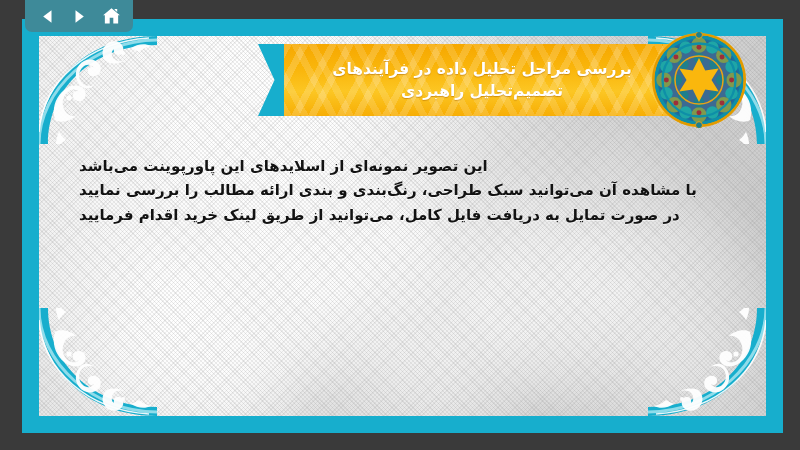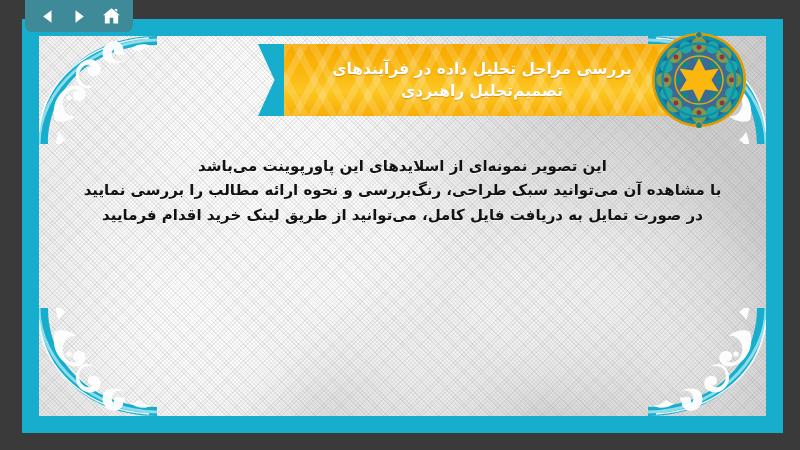--- a/index.html
+++ b/index.html
@@ -91,21 +91,21 @@
     font-size:15.5px; font-weight:bold; line-height:1.42;
     text-shadow:0 1px 1px rgba(160,90,0,.45);
   }
 
   
   #medallion { position:absolute; left:393px; top:-12px; width:96px; height:96px; z-index:31; }
 
   
   #body-copy {
     position:absolute; left:40px; top:118px; right:40px;
-    direction:rtl; text-align:center; z-index:20;
+    direction:rtl; text-align:left; z-index:20;
   }
   .body-line {
     color:#121212; font-size:15px; font-weight:bold;
     line-height:1.62; white-space:nowrap;
     text-shadow:0 1px 0 rgba(255,255,255,.55);
   }
 </style>
 </head>
 <body>
 
@@ -194,21 +194,21 @@
           <circle cx="30" cy="62" r="2.6"></circle>
           <circle cx="55" cy="36" r="2.2"></circle>
           <circle cx="84" cy="17" r="2"></circle>
           <path d="M92 12 c6-4 14-5 20-2 -5 1-9 3-12 6 -3-2-6-3-8-4z"></path>
           <path d="M20 96 c-3 6-4 13-2 19 2-5 5-9 9-11 -3-2-5-5-7-8z"></path>
         </g>
       </svg>
 
       <div id="body-copy">
         <div class="body-line">این تصویر نمونه‌ای از اسلایدهای این پاورپوینت می‌باشد</div>
-        <div class="body-line">با مشاهده آن می‌توانید سبک طراحی، رنگ‌بررسی و نحوه ارائه مطالب را بررسی نمایید</div>
+        <div class="body-line">با مشاهده آن می‌توانید سبک طراحی، رنگ‌بندی و بندی ارائه مطالب را بررسی نمایید</div>
         <div class="body-line">در صورت تمایل به دریافت فایل کامل، می‌توانید از طریق لینک خرید اقدام فرمایید</div>
       </div>
     </div>
   </div>
 
   <div id="banner-wrap">
     <div id="banner-tab"></div>
     <div id="banner">
       <div class="banner-line">بررسی مراحل تحلیل داده در فرآیندهای</div>
       <div class="banner-line">تصمیم‌تحلیل راهبردی</div>

